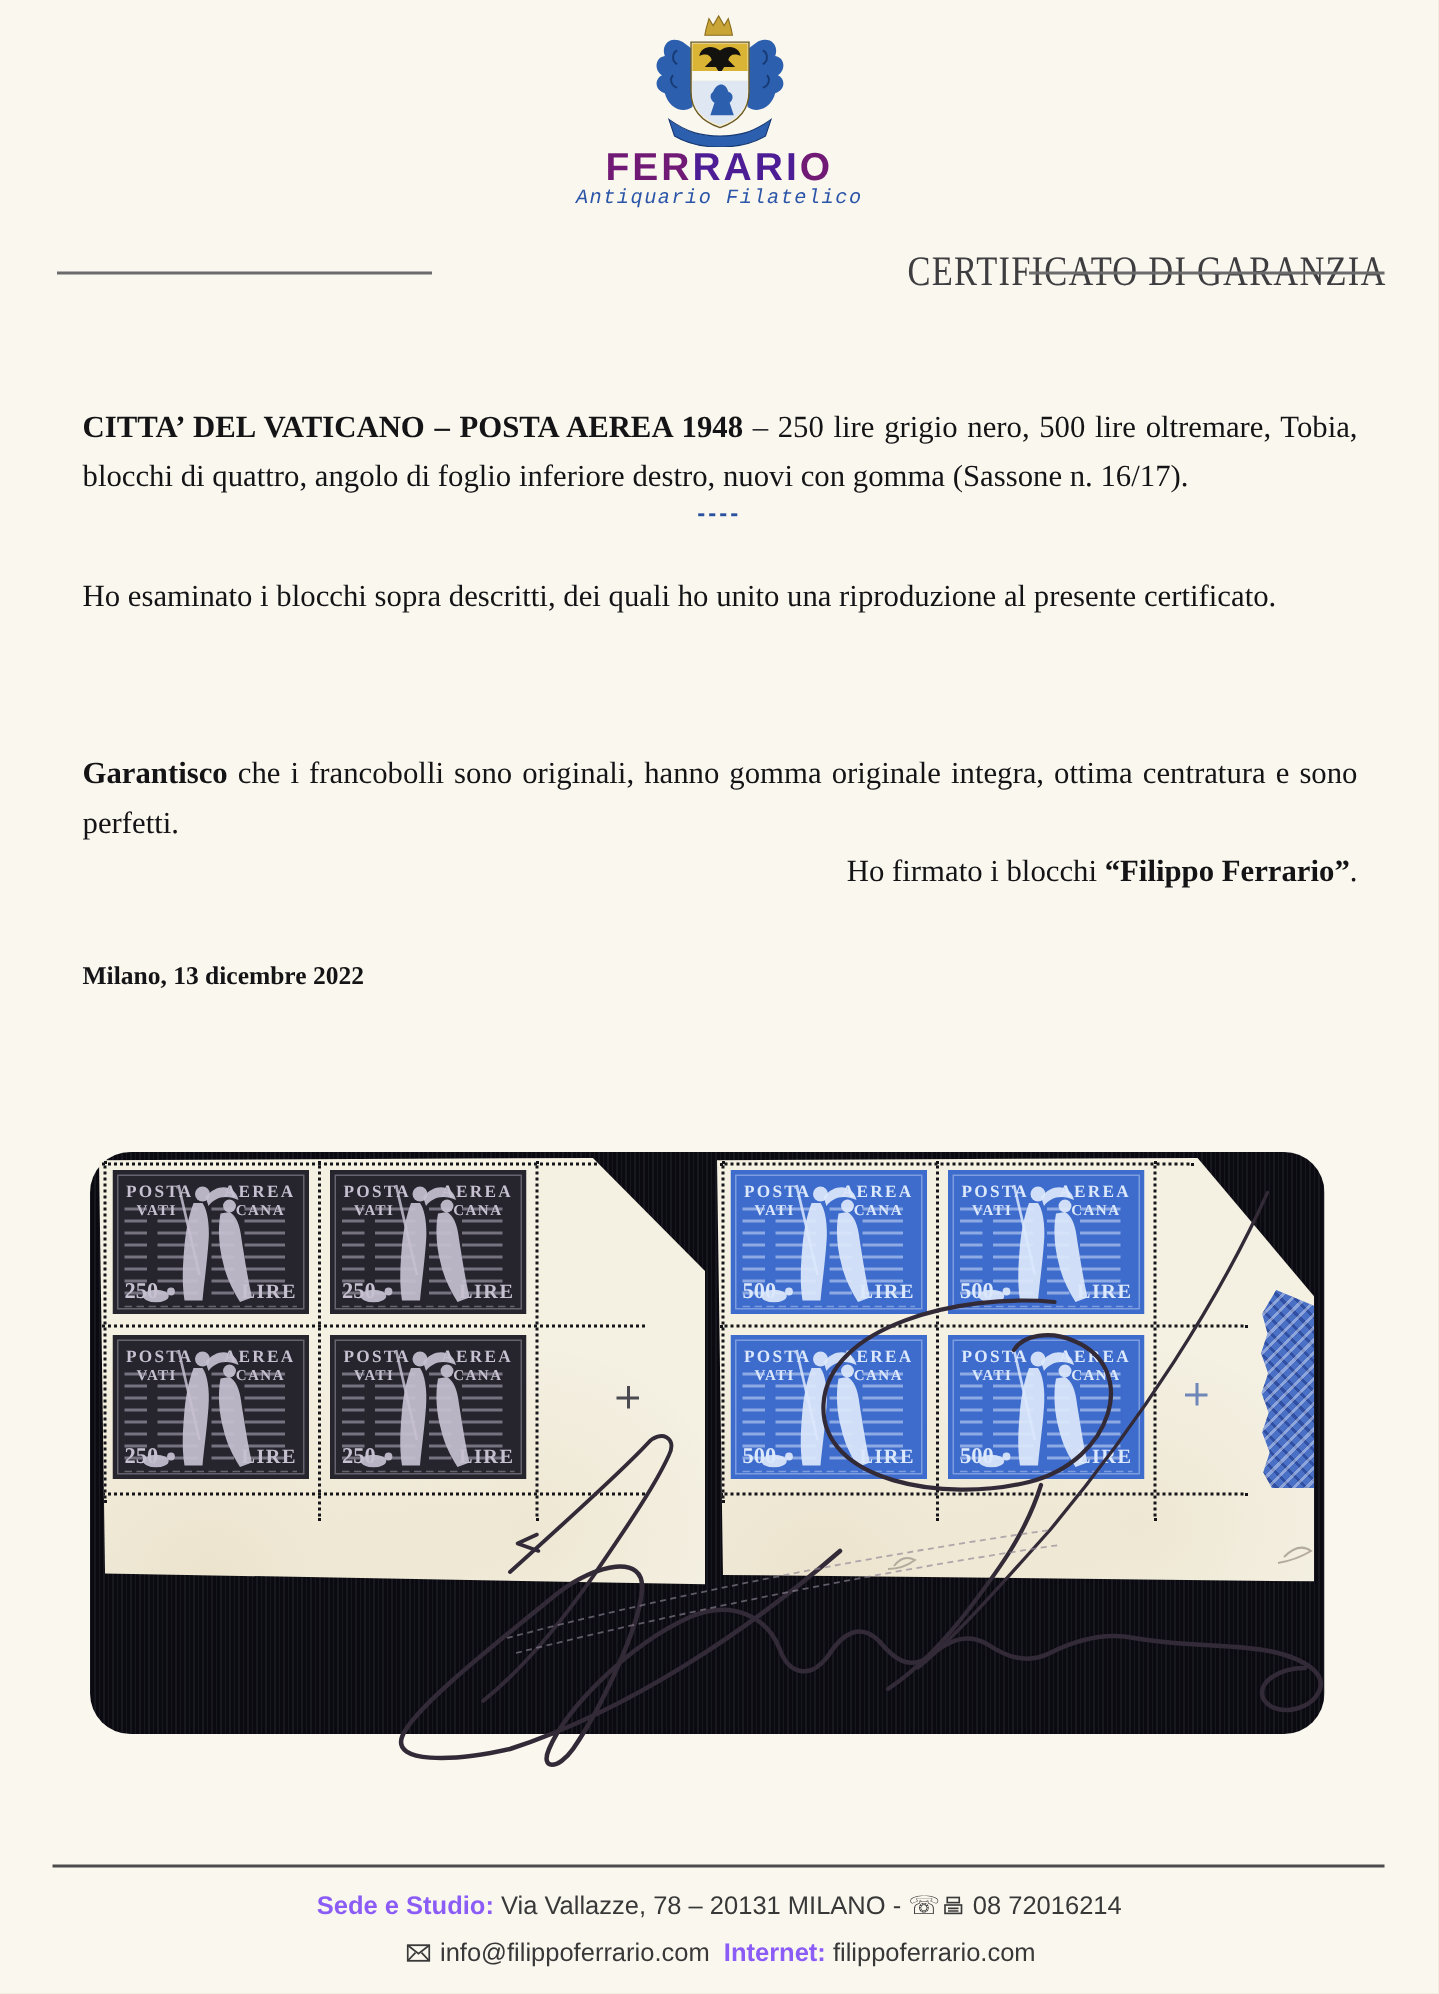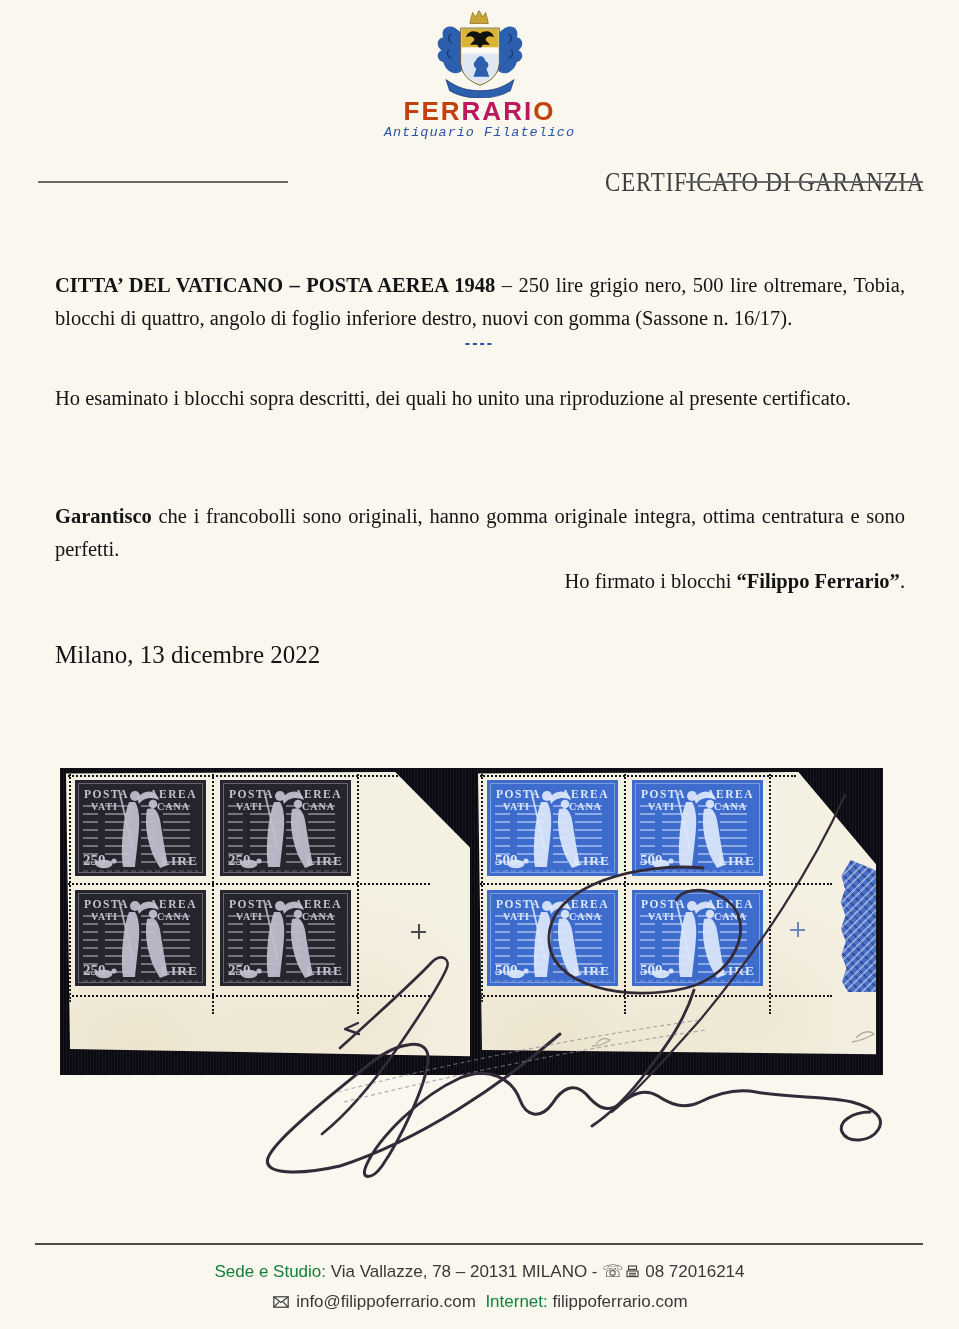--- a/index.html
+++ b/index.html
@@ -4,46 +4,46 @@
 <style>
   html,body{margin:0;padding:0;background:#e8e4d8;}
   .page{position:relative;width:959px;height:1329px;margin:0 auto;overflow:hidden;
         background:#faf7ee;font-family:"Liberation Serif","DejaVu Serif",serif;color:#1a1a1c;}
 
   
   .crest{position:absolute;left:50%;top:6px;transform:translateX(-50%);width:128px;height:92px;}
   .brand{position:absolute;left:0;right:0;top:96px;text-align:center;
          font-family:"Liberation Sans","DejaVu Sans",sans-serif;font-weight:bold;
          font-size:26px;letter-spacing:2px;}
-  .brand .blue{color:#c2410c;} .brand .gold{color:#be185d;}
+  .brand .blue{color:#701a75;} .brand .gold{color:#4c1d95;}
   .tagline{position:absolute;left:0;right:0;top:125px;text-align:center;
            font-family:Liberation Mono, monospace;font-style:italic;font-size:13.5px;
            letter-spacing:1px;color:#2b55a8;}
 
   .title-row{position:absolute;left:0;right:0;top:166px;height:30px;}
   .title-rule{position:absolute;top:15px;height:2px;background:#6b6b6b;}
   .rule-l{left:38px;width:250px;}
   .rule-r{left:686px;width:237px;}
   .doc-title{position:absolute;left:0;right:0;top:0;text-align:right;}
   .doc-title span{display:inline-block;transform:scaleX(.82);font-size:28px;
                   letter-spacing:1px;color:#3e3d40;white-space:nowrap;}
 
   
   .para{position:absolute;left:55px;width:850px;font-size:20.5px;line-height:33px;
         text-align:justify;color:#141416;}
   .para b{font-weight:bold;}
   .p1{top:248px;margin-top:21px;} .p2{top:382px;} .p3{top:464px;margin-top:36px;} .p4{top:565px;text-align:right;}
   .dashes{position:absolute;left:0;right:0;top:334px;text-align:center;
           font-family:"Liberation Sans","DejaVu Sans",sans-serif;font-weight:bold;
           font-size:16px;letter-spacing:2px;color:#2a52a0;}
-  .dateline{position:absolute;left:55px;top:641px;font-size:25px;color:#141416;}
+  .dateline{position:absolute;left:55px;top:641px;font-size:17px;color:#141416;font-weight:bold;}
 
   
-  .photo{position:absolute;left:60px;top:768px;width:823px;height:307px;background:#0a0a10;
-         background-image:repeating-linear-gradient(90deg,rgba(70,70,88,.22) 0 1px,transparent 1px 3px);}
+  .photo{position:absolute;left:60px;top:768px;width:823px;height:388px;background:#0a0a10;
+         background-image:repeating-linear-gradient(90deg,rgba(70,70,88,.22) 0 1px,transparent 1px 3px);border-radius:27px;}
   .sheet{position:absolute;background:#f4f0e2;
          background-image:radial-gradient(ellipse at 18% 96%,rgba(185,150,75,.14),transparent 42%),
                           radial-gradient(ellipse at 70% 85%,rgba(185,150,75,.10),transparent 35%);}
   .sheet-left{left:6px;top:4px;width:404px;height:290px;
               clip-path:polygon(0% 0.5%,81.5% 0%,100% 26%,100% 98%,1% 95.5%);}
   .sheet-right{left:418px;top:4px;width:398px;height:288px;
               clip-path:polygon(0% 0.5%,80.5% 0%,100% 32%,100% 98%,1% 96.5%);}
 
   .stamp{position:absolute;width:131px;height:96px;}
   .stamp svg{display:block;width:100%;height:100%;}
@@ -72,21 +72,21 @@
                             repeating-linear-gradient(45deg,rgba(20,40,120,.45) 0 2px,transparent 2px 7px);
            clip-path:polygon(30% 0%,100% 8%,100% 100%,22% 100%,6% 92%,18% 82%,4% 72%,16% 62%,3% 52%,15% 42%,2% 32%,14% 22%,4% 12%);}
 
   .signature-layer{position:absolute;left:0;top:0;width:959px;height:1329px;pointer-events:none;z-index:5;}
 
   
   .footer-rule{position:absolute;left:35px;top:1243px;width:888px;height:2px;background:#4c4c4c;}
   .fline{position:absolute;left:0;right:0;text-align:center;color:#383838;
          font-family:"Liberation Sans","DejaVu Sans",sans-serif;font-size:17px;}
   .f1{top:1261px;} .f2{top:1292px;text-align:center;}
-  .fline b{font-weight:normal;color:#15803d;}
+  .fline b{font-weight:bold;color:#8b5cf6;}
   .glyph{font-family:"DejaVu Sans",sans-serif;}
   .ficon{display:inline-block;vertical-align:-1px;margin:0 2px;}
 </style>
 </head>
 <body>
 
 <div class="page">
 
   <svg class="crest" viewBox="0 0 130 100">
     <path d="M55 14 l2-7 3 5 4-7 4 7 3-5 2 7 1 5 h-20 z" fill="#c9a437" stroke="#8a6d1f" stroke-width="0.8"></path>

